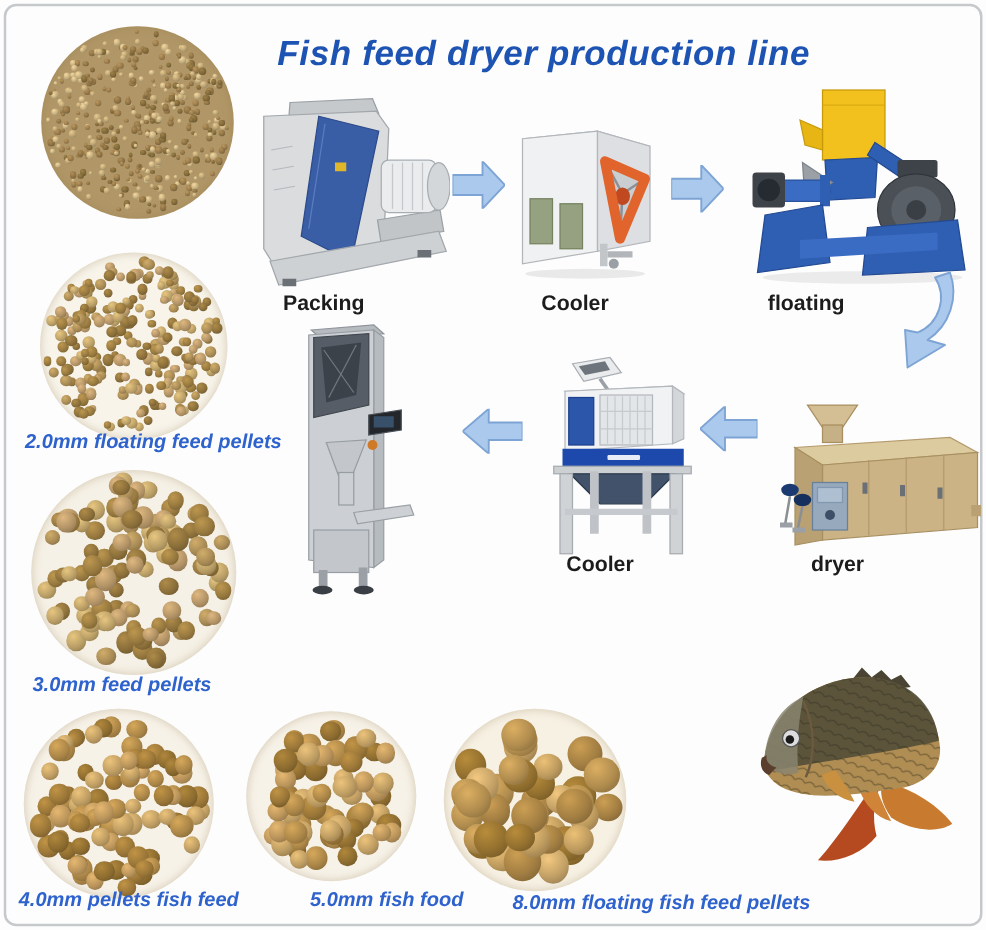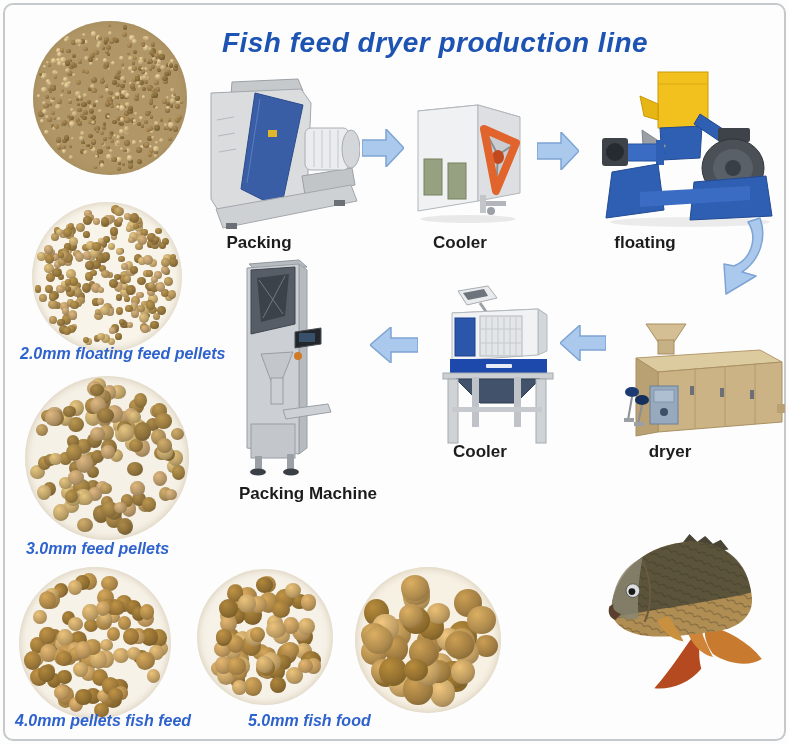--- a/index.html
+++ b/index.html
@@ -1016,20 +1016,21 @@
       <div class="pellet" style="left: 49.4px; top: 92.3px; width: 24px; height: 22px; background: radial-gradient(circle at 35% 30%, rgb(184, 140, 59), rgb(147, 112, 47) 55%, rgb(106, 81, 34));"></div>
       <div class="pellet" style="left: 5.8px; top: 55.9px; width: 26px; height: 24.5px; background: radial-gradient(circle at 35% 30%, rgb(220, 175, 98), rgb(176, 140, 78) 55%, rgb(127, 101, 56));"></div>
       <div class="pellet" style="left: 9.4px; top: 58.7px; width: 28.8px; height: 27.9px; background: radial-gradient(circle at 35% 30%, rgb(220, 175, 98), rgb(176, 140, 78) 55%, rgb(127, 101, 56));"></div>
       <div class="pellet" style="left: 46.2px; top: 8px; width: 27.9px; height: 26.2px; background: radial-gradient(circle at 35% 30%, rgb(220, 175, 98), rgb(176, 140, 78) 55%, rgb(127, 101, 56));"></div>
     </div>
 
   <div class="abs pellet-label" style="left:20px;top:345px;">2.0mm floating feed pellets</div>
   <div class="abs pellet-label" style="left:26px;top:540px;">3.0mm feed pellets</div>
   <div class="abs pellet-label" style="left:15px;top:712px;">4.0mm pellets fish feed</div>
   <div class="abs pellet-label" style="left:248px;top:712px;">5.0mm fish food</div>
+  <div class="abs pellet-label" style="left:410px;top:714px;">8.0mm floating fish feed pellets</div>
 
   <svg class="abs" style="left:202px;top:78px;" width="158" height="154" viewBox="0 0 158 154">
     <polygon points="30,4 96,1 101,13 29,17" fill="#c6c9cc" stroke="#9aa0a5"></polygon>
     <polygon points="9,15 99,11 109,25 105,117 19,137 9,121" fill="#dadcde" stroke="#a2a7ab"></polygon>
     <line x1="15" y1="42" x2="32" y2="39" stroke="#b4b9bd"></line>
       <line x1="16" y1="58" x2="33" y2="55" stroke="#b4b9bd"></line>
     <line x1="17" y1="74" x2="34" y2="71" stroke="#b4b9bd"></line>
     <polygon points="53,15 101,27 79,131 39,111" fill="#3a5ea6" stroke="#2b4a8c"></polygon>
     <line x1="58" y1="21" x2="45" y2="105" stroke="#5b7cc0"></line>
     <rect x="66" y="52" width="9" height="7" fill="#e0b62a"></rect>
@@ -1174,21 +1175,20 @@
     <circle cx="63" cy="98" r="4" fill="#cf7a26"></circle>
     <polygon points="26,96 58,94 47,122 36,123" fill="#c3c7cb" stroke="#979da2"></polygon>
     <rect x="36" y="120" width="12" height="26" fill="#ccd0d4" stroke="#979da2"></rect>
     <polygon points="48,152 93,146 96,154 51,161" fill="#cdd1d5" stroke="#9aa0a5"></polygon>
     <rect x="16" y="166" width="44" height="34" fill="#c3c7cb" stroke="#989ea4"></rect>
     <rect x="20" y="198" width="7" height="14" fill="#9aa0a6"></rect>
     <rect x="52" y="196" width="7" height="16" fill="#9aa0a6"></rect>
     <ellipse cx="23" cy="214" rx="8" ry="3.5" fill="#3a3f45"></ellipse>
     <ellipse cx="56" cy="214" rx="8" ry="3.5" fill="#3a3f45"></ellipse>
   </svg>
-  <div class="abs machine-label" style="left:233px;top:484px;width:150px;">Packing Machine</div>
 
   <svg class="abs" style="left:603px;top:532px;" width="175" height="168" viewBox="0 0 178 172">
     <defs>
       <clipPath id="bodyclip">
         <path d="M8,78 C12,40 45,12 88,10 C125,9 150,35 152,68 C153,88 135,100 112,102 C80,106 45,112 22,100 C12,94 7,86 8,78 Z"></path>
       </clipPath>
       <pattern id="scl" width="9" height="9" patternUnits="userSpaceOnUse" patternTransform="rotate(20)">
         <path d="M0,5 Q4.5,0 9,5" stroke="rgba(45,42,28,0.45)" fill="none"></path>
       </pattern>
     </defs>

